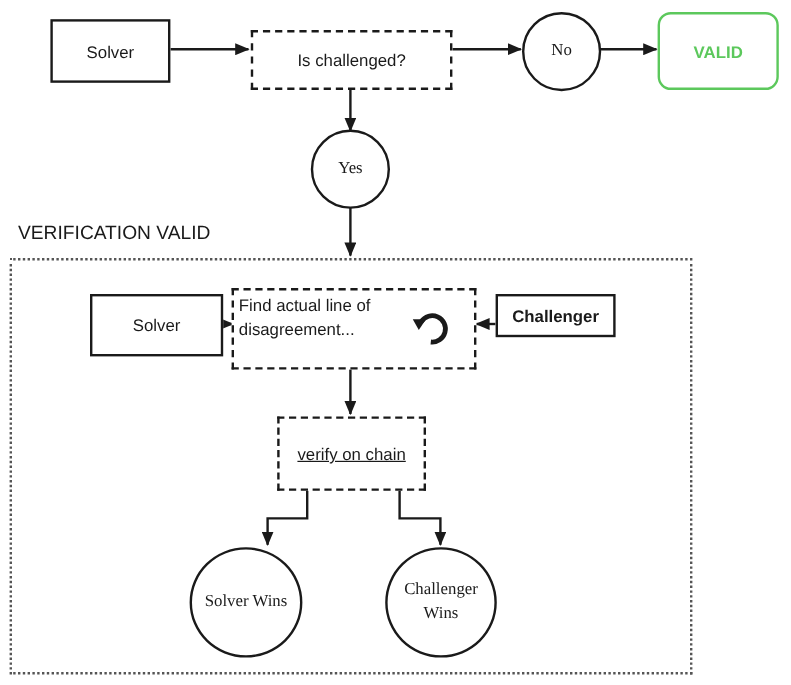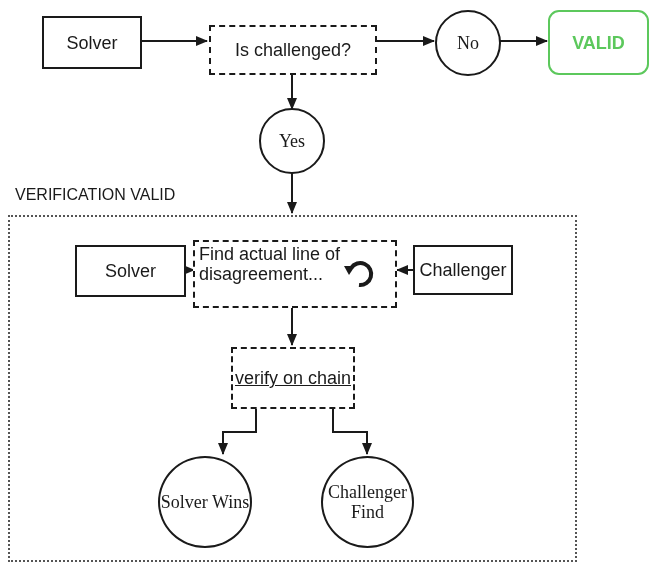--- a/index.html
+++ b/index.html
@@ -1,21 +1,21 @@
 <!DOCTYPE html>
 <html><head>
   <meta charset="utf-8">
   <style>
     html, body { margin: 0; padding: 0; background: #ffffff; }
     body { width: 659px; height: 571px; position: relative; overflow: hidden;
            font-family: "Liberation Sans", sans-serif; color: #1a1a1a; }
     svg.wires { position: absolute; left: 0; top: 0; width: 659px; height: 571px; }
     .node { position: absolute; box-sizing: border-box; display: flex;
             align-items: center; justify-content: center; text-align: center;
-            font-size: 18px; line-height: 20px; background: #fff; }
+            font-size: 14px; line-height: 20px; background: #fff; }
     .solid { border: 2px solid #1a1a1a; }
     .dashed { border: 2px dashed #1a1a1a; }
     .circle { border: 2px solid #1a1a1a; border-radius: 50%; font-family: Liberation Serif, serif; }
     .valid { border: 2px solid #5cc85c; color: #5cc85c; font-weight: bold; }
     .group { position: absolute; left: 8px; top: 215px; width: 569px; height: 347px;
              border: 2px dotted #555; box-sizing: border-box; }
     .group-label { position: absolute; left: 15px; top: 186px; font-size: 16px; }
     .find { justify-content: flex-start; align-items: flex-start; text-align: left;
             padding: 2px 4px; }
     .refresh { position: absolute; left: 340px; top: 254px; width: 38px; height: 38px; }
@@ -49,18 +49,18 @@
 <div class="node circle" style="left:435px;top:10px;width:66px;height:66px;">No</div>
 <div class="node valid" style="left:548px;top:10px;width:101px;height:65px;border-radius:11px;">VALID</div>
 <div class="node circle" style="left:259px;top:108px;width:66px;height:66px;">Yes</div>
 
 <div class="node solid" style="left:75px;top:245px;width:111px;height:52px;">Solver</div>
 <div class="node dashed find" style="left:193px;top:240px;width:204px;height:68px;">Find actual line of disagreement...</div>
 <svg class="refresh" viewBox="0 0 38 38">
   <path d="M11,14 A11,11 0 1 1 19,31" fill="none" stroke="#1a1a1a" stroke-width="4"></path>
   <path d="M4,12 L15,12 L9,21 Z" fill="#1a1a1a"></path>
 </svg>
-<div class="node solid" style="left:413px;top:245px;width:100px;height:50px;">Challenger</div>
+<div class="node solid" style="left:413px;top:245px;width:100px;height:36px;font-weight:bold;">Challenger</div>
 
 <div class="node dashed" style="left:231px;top:347px;width:124px;height:62px;text-decoration:underline;">verify on chain</div>
 
 <div class="node circle" style="left:158px;top:456px;width:94px;height:92px;">Solver Wins</div>
-<div class="node circle" style="left:321px;top:456px;width:93px;height:92px;">Challenger Find</div>
+<div class="node circle" style="left:321px;top:456px;width:93px;height:92px;">Challenger Wins</div>
 
 </body></html>

